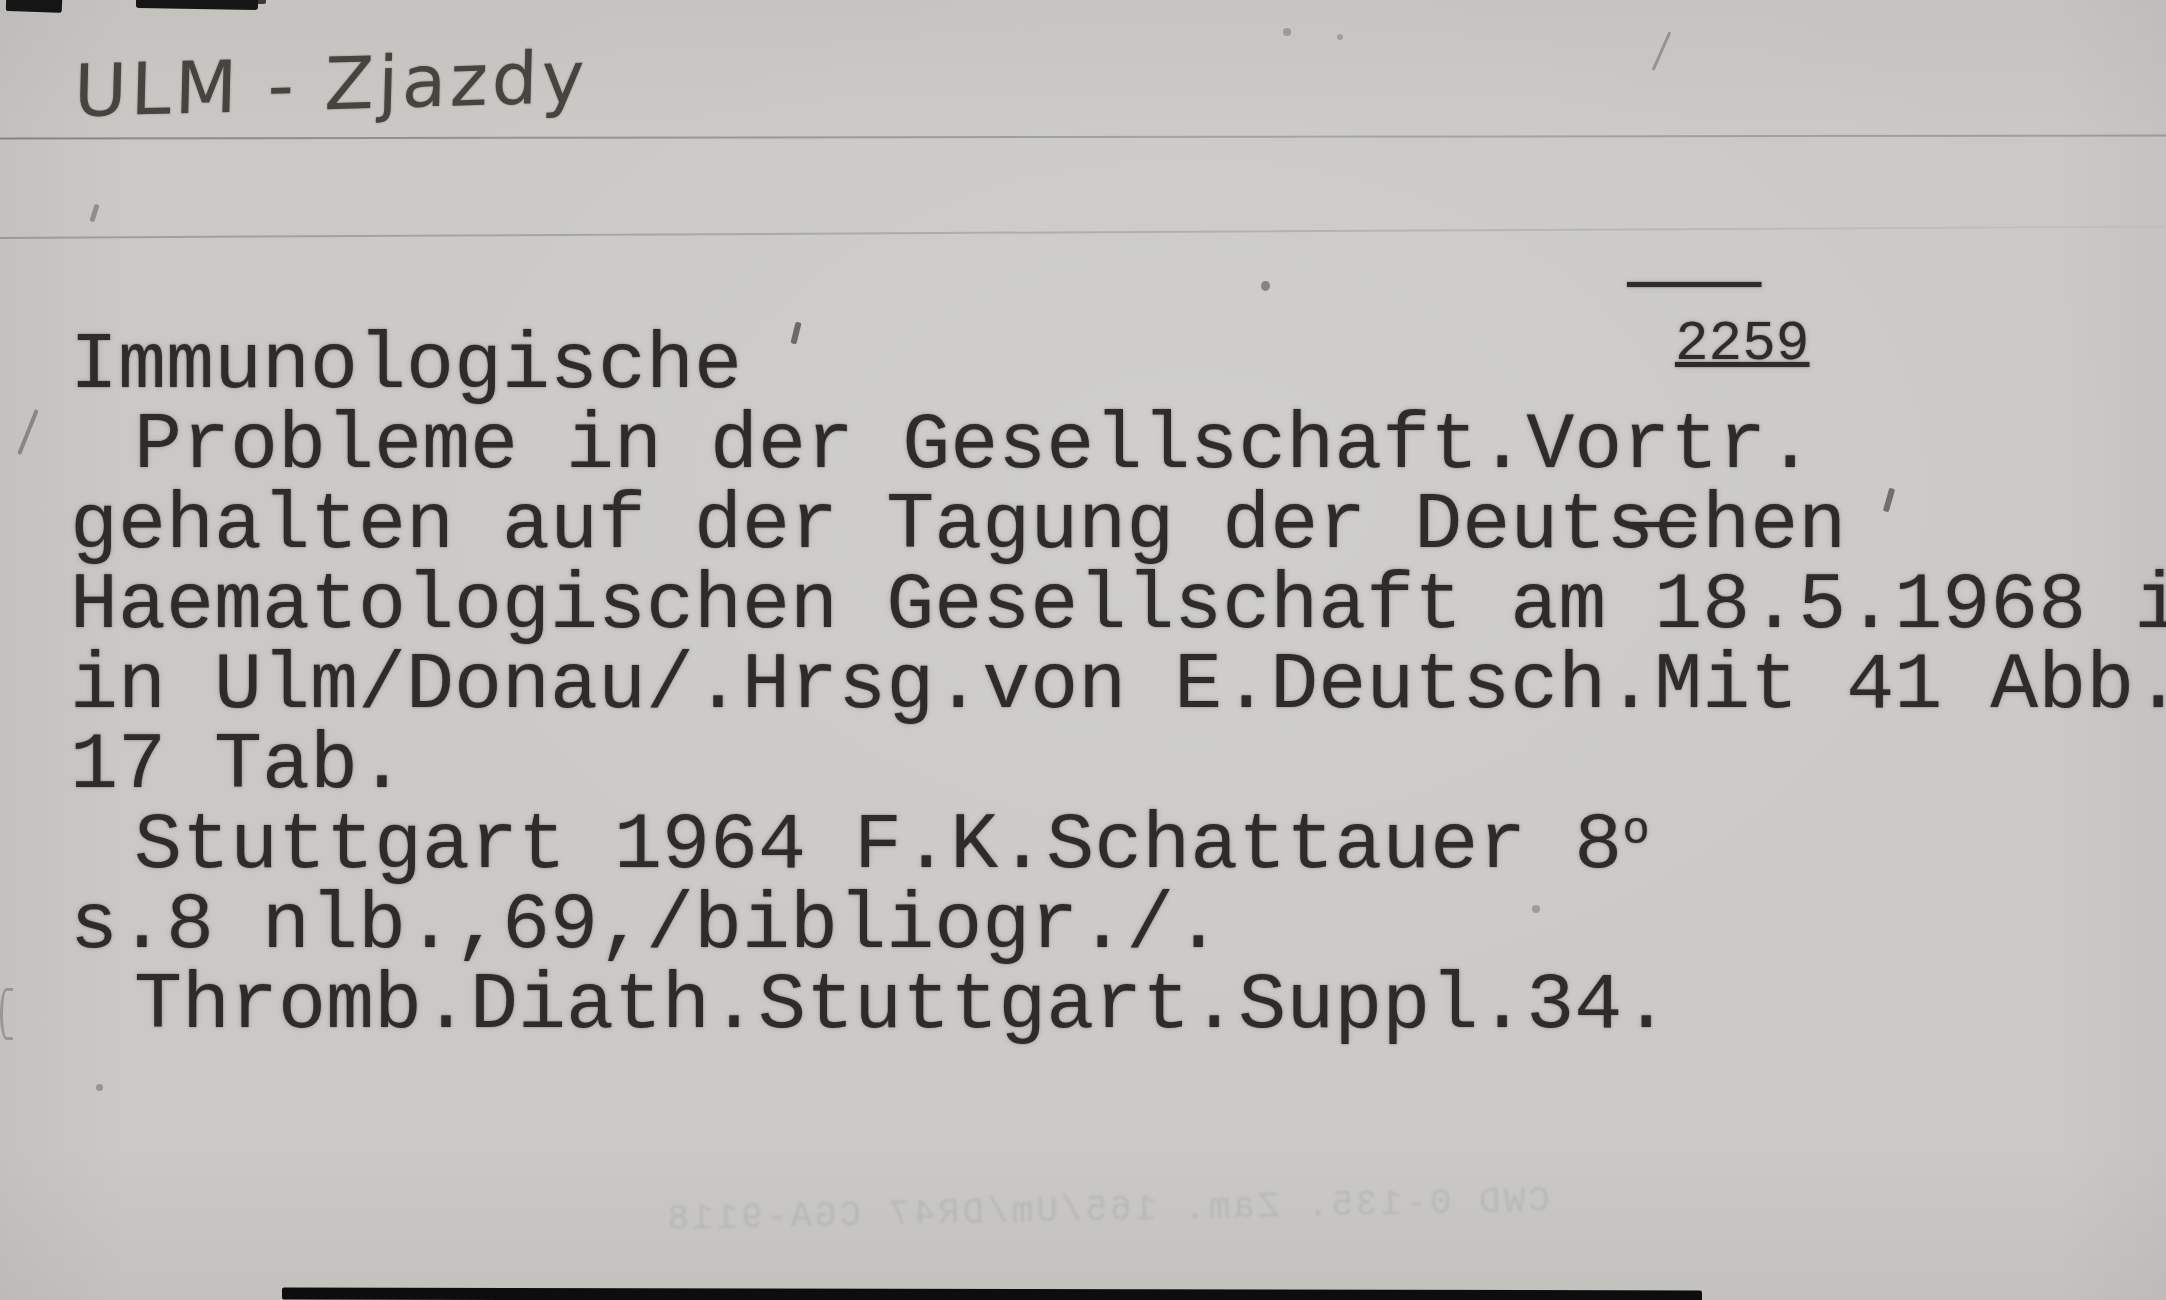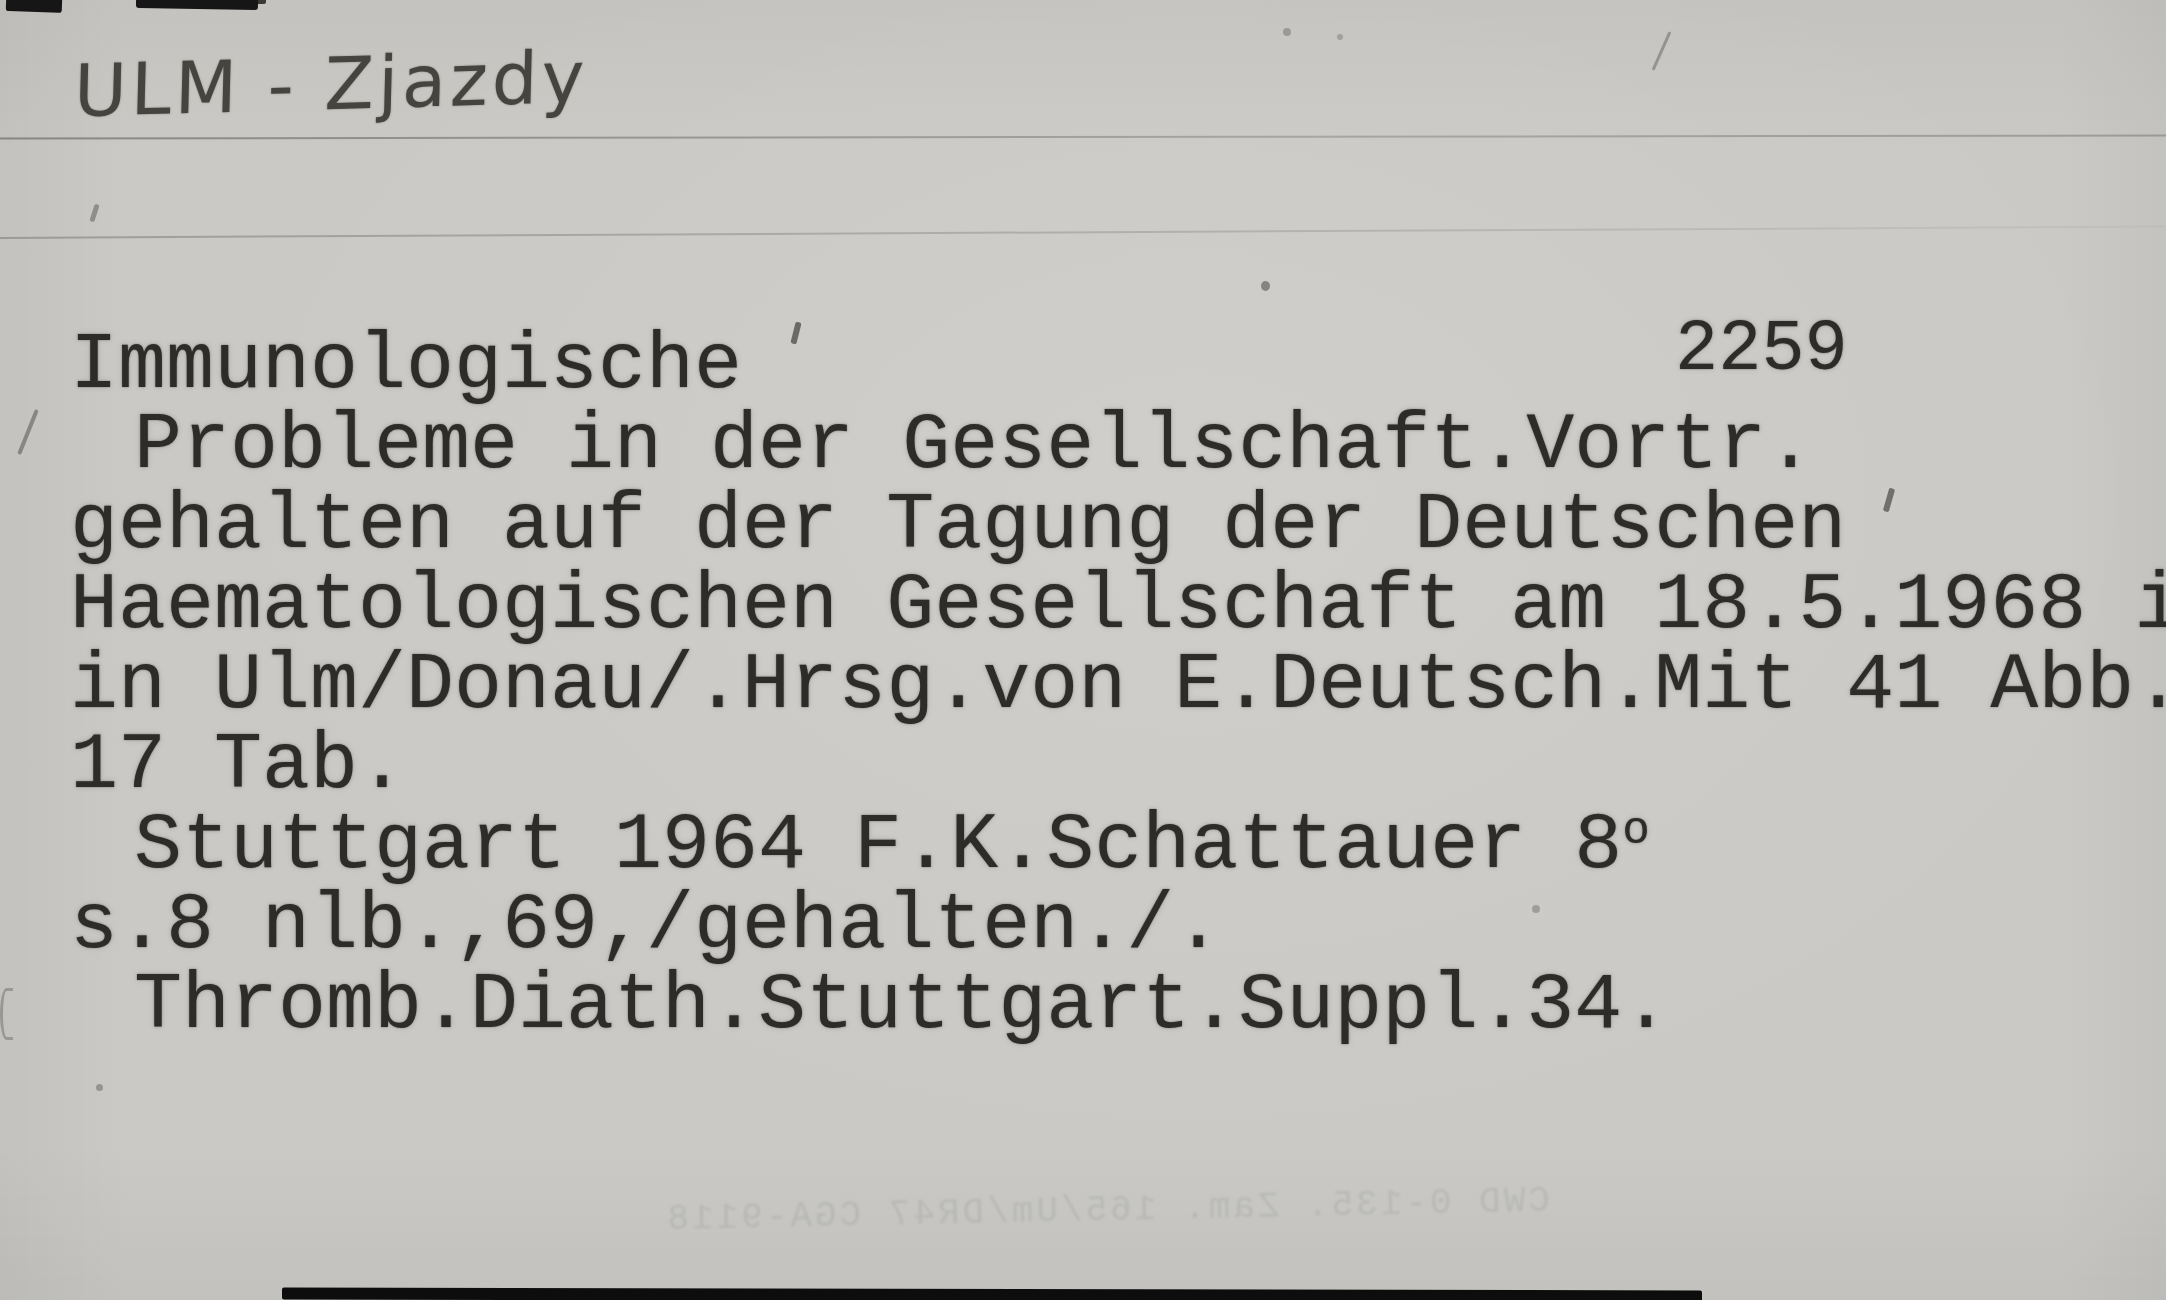--- a/index.html
+++ b/index.html
@@ -29,21 +29,21 @@
     position:absolute;left:74px;top:42px;
     font-family:"DejaVu Sans",sans-serif;
     font-size:72px;letter-spacing:4px;
     color:#45443f;
     transform:rotate(-1.6deg) skewX(-3deg);
     text-shadow:0 0 2px rgba(70,68,64,.5);
     white-space:pre;
   }
   
   .tw{color:#2e2c29;text-shadow:0 0 2px rgba(46,44,41,.50), 0 0 6px rgba(46,44,41,.12);}
-  .callnum{position:absolute;left:1627px;top:150px;font-size:72px;line-height:80px;white-space:pre;}
+  .callnum{position:absolute;left:1627px;top:144px;font-size:56px;line-height:80px;white-space:pre;text-decoration:underline;}
   .callnum .cn-line{height:80px;}
   .callnum .cn-main{padding-left:48px;}
   .body-block{position:absolute;left:70px;top:326px;font-size:80px;line-height:80px;}
   .tw-line{height:80px;white-space:pre;}
   .tw-line.indent{padding-left:64px;}
   .sup{font-size:46px;position:relative;top:-0.52em;letter-spacing:0;}
   
   .speck{position:absolute;background:#4a4945;border-radius:2px;}
   .sp-apostrophe1{left:793px;top:322px;width:6px;height:22px;transform:rotate(14deg);opacity:.75;}
   .sp-tick-deutschen{left:1886px;top:488px;width:6px;height:24px;transform:rotate(16deg);opacity:.7;}
@@ -83,21 +83,21 @@
   </div>
 
   <div class="body-block tw">
       <div class="tw-line"><span>Immunologische</span></div>
       <div class="tw-line indent"><span>Probleme in der Gesellschaft.Vortr.</span></div>
       <div class="tw-line"><span>gehalten auf der Tagung der Deutschen</span></div>
       <div class="tw-line"><span>Haematologischen Gesellschaft am 18.5.1968 i</span></div>
       <div class="tw-line"><span>in Ulm/Donau/.Hrsg.von E.Deutsch.Mit 41 Abb.</span></div>
       <div class="tw-line"><span>17 Tab.</span></div>
       <div class="tw-line indent"><span>Stuttgart 1964 F.K.Schattauer 8</span><span class="sup">o</span></div>
-      <div class="tw-line"><span>s.8 nlb.,69,/gehalten./.</span></div>
+      <div class="tw-line"><span>s.8 nlb.,69,/bibliogr./.</span></div>
       <div class="tw-line indent"><span>Thromb.Diath.Stuttgart.Suppl.34.</span></div>
     </div>
 
   <div class="ghost">CWD 0-135. Zam. 165/Um/DR47 CGA-9118</div>
 
   <div class="speck sp-apostrophe1"></div>
   <div class="speck sp-tick-deutschen"></div>
   <div class="speck sp-dot1"></div>
   <div class="speck sp-slash1"></div>
   <div class="speck sp-comma1"></div>

